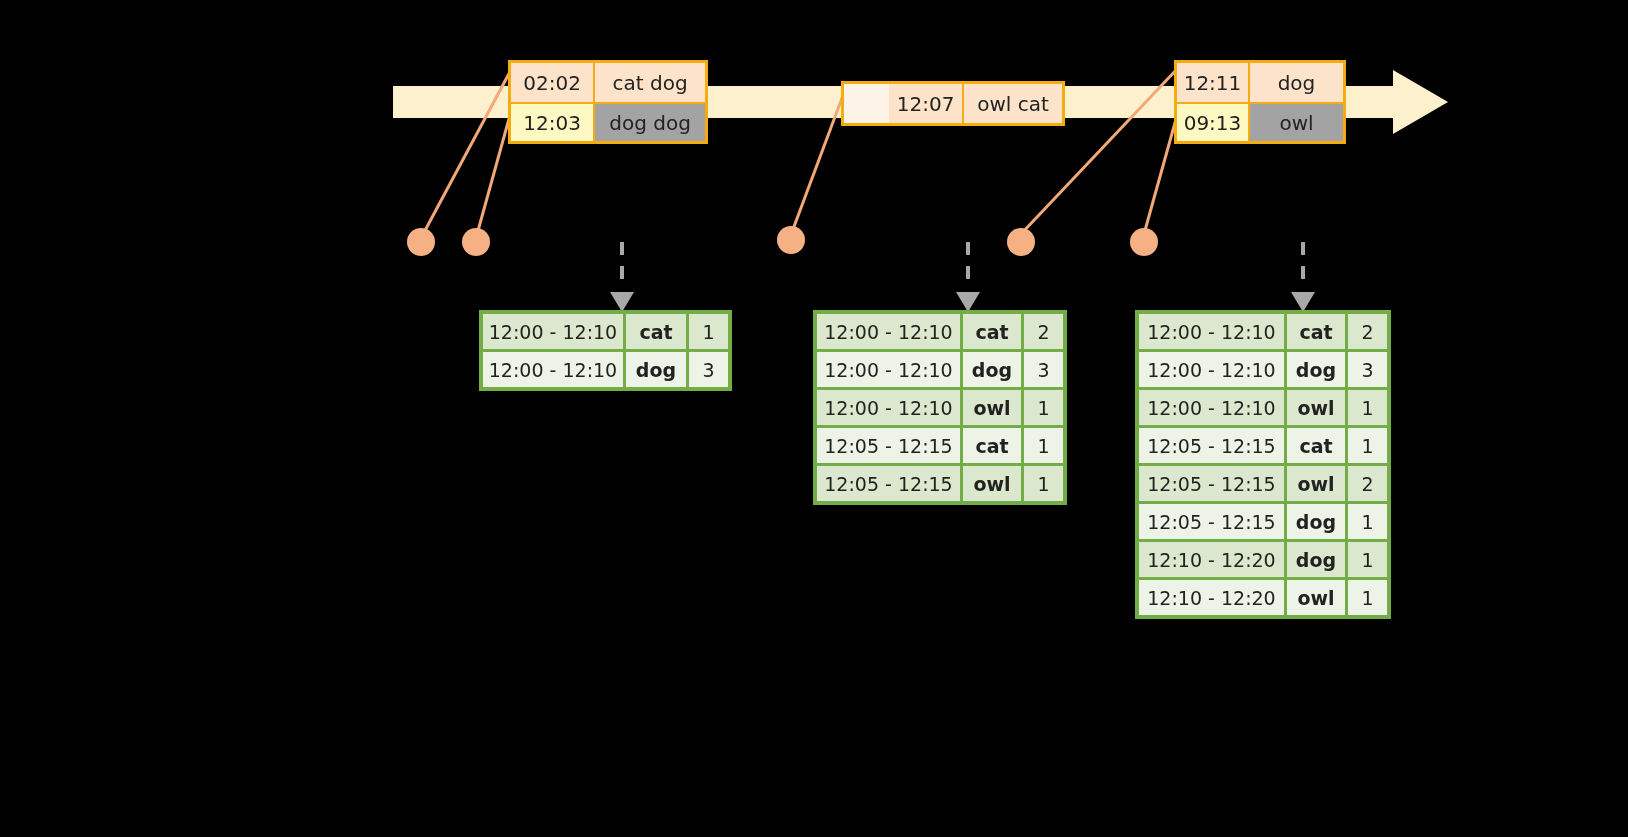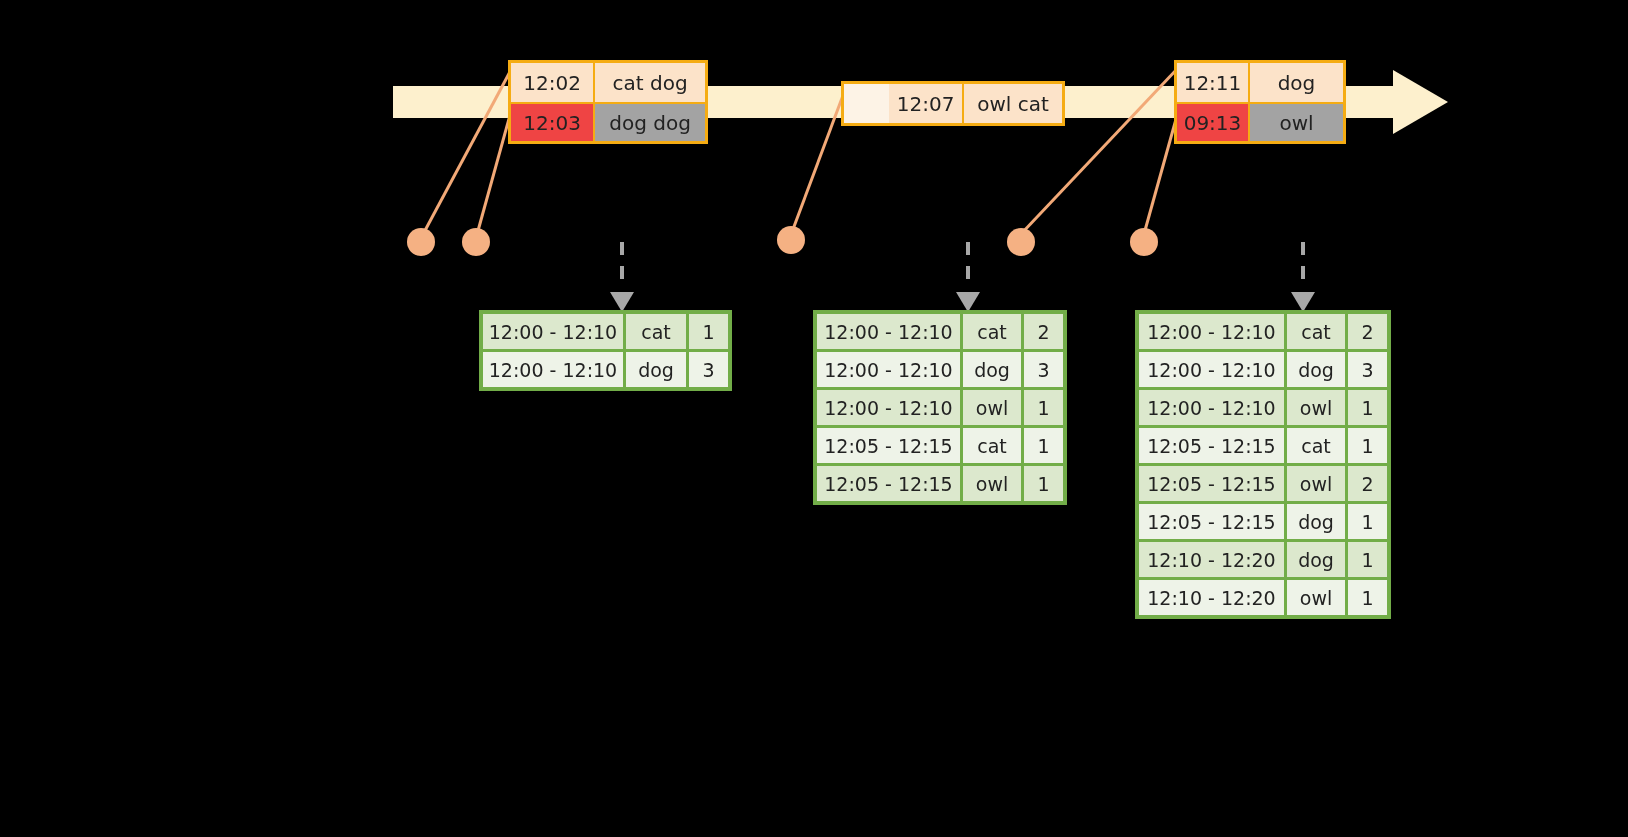--- a/index.html
+++ b/index.html
@@ -27,21 +27,21 @@
     background:#fdf3e6;
   }
   .ev-row{
     display:flex;flex-direction:row;height:39px;box-sizing:border-box;
   }
   .ev-row + .ev-row{border-top:2px solid #f5ac13;}
   .ev-row.shade .ev-time,.ev-row.shade .ev-val{background:#fce3c9;}
   .ev-time{
     display:flex;align-items:center;justify-content:center;
     font-size:20px;color:#222;box-sizing:border-box;
-    border-right:2px solid #f5ac13;background:#ef4444;
+    border-right:2px solid #f5ac13;background:#fef9c3;
   }
   .ev-val{
     display:flex;align-items:center;justify-content:center;
     font-size:20px;color:#222;box-sizing:border-box;background:#a3a3a3;
   }
 
   #ev1{left:508px;top:60px;width:200px;}
   #ev1 .ev-time{width:85px;}  #ev1 .ev-val{width:111px;text-align:right;}
   #ev2{left:841px;top:81px;width:224px;padding-left:45px;}
   #ev2 .ev-time{width:82px;}  #ev2 .ev-val{width:107px;}
@@ -58,21 +58,21 @@
     gap:3px;padding:0;
   }
   .res-row{display:flex;flex-direction:row;height:35px;gap:3px;}
   .res-cell{
     display:flex;align-items:center;justify-content:center;
     font-size:19px;color:#222;box-sizing:border-box;
     background:#eef3e8;
   }
   .res-row.alt .res-cell{background:#dce8cd;}
   .c-win{flex:0 0 auto;text-align:right;}
-  .c-key{flex:0 0 auto;}
+  .c-key{flex:0 0 auto;font-weight:bold;}
   .c-cnt{flex:0 0 auto;}
 
   #t1{left:479px;top:310px;}
   #t1 .c-win{width:140px;} #t1 .c-key{width:60px;} #t1 .c-cnt{width:39px;}
   #t2{left:813px;top:310px;}
   #t2 .c-win{width:143px;} #t2 .c-key{width:58px;} #t2 .c-cnt{width:39px;}
   #t3{left:1135px;top:310px;}
   #t3 .c-win{width:145px;} #t3 .c-key{width:58px;} #t3 .c-cnt{width:39px;}
 </style>
 </head>
@@ -104,21 +104,21 @@
       <line x1="968" y1="242" x2="968" y2="290" stroke-dasharray="13,11"></line>
       <line x1="1303" y1="242" x2="1303" y2="290" stroke-dasharray="13,11"></line>
     </g>
     <polygon points="610,292 634,292 622,312" fill="#a8a8a8"></polygon>
     <polygon points="956,292 980,292 968,312" fill="#a8a8a8"></polygon>
     <polygon points="1291,292 1315,292 1303,312" fill="#a8a8a8"></polygon>
   </svg>
 
   <div class="ev-box" id="ev1">
     <div class="ev-row shade">
-      <div class="ev-time">12:02</div>
+      <div class="ev-time">02:02</div>
       <div class="ev-val">cat dog</div>
     </div>
     <div class="ev-row">
       <div class="ev-time">12:03</div>
       <div class="ev-val">dog dog</div>
     </div>
   </div>
 
   <div class="ev-box" id="ev2">
     <div class="ev-row shade">

